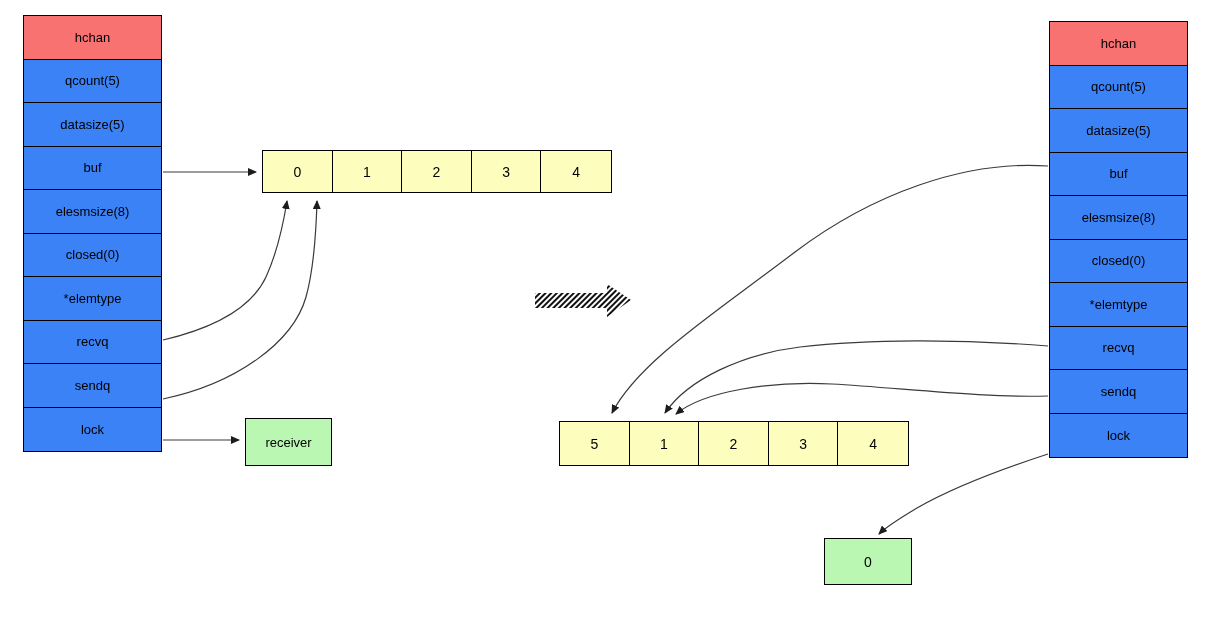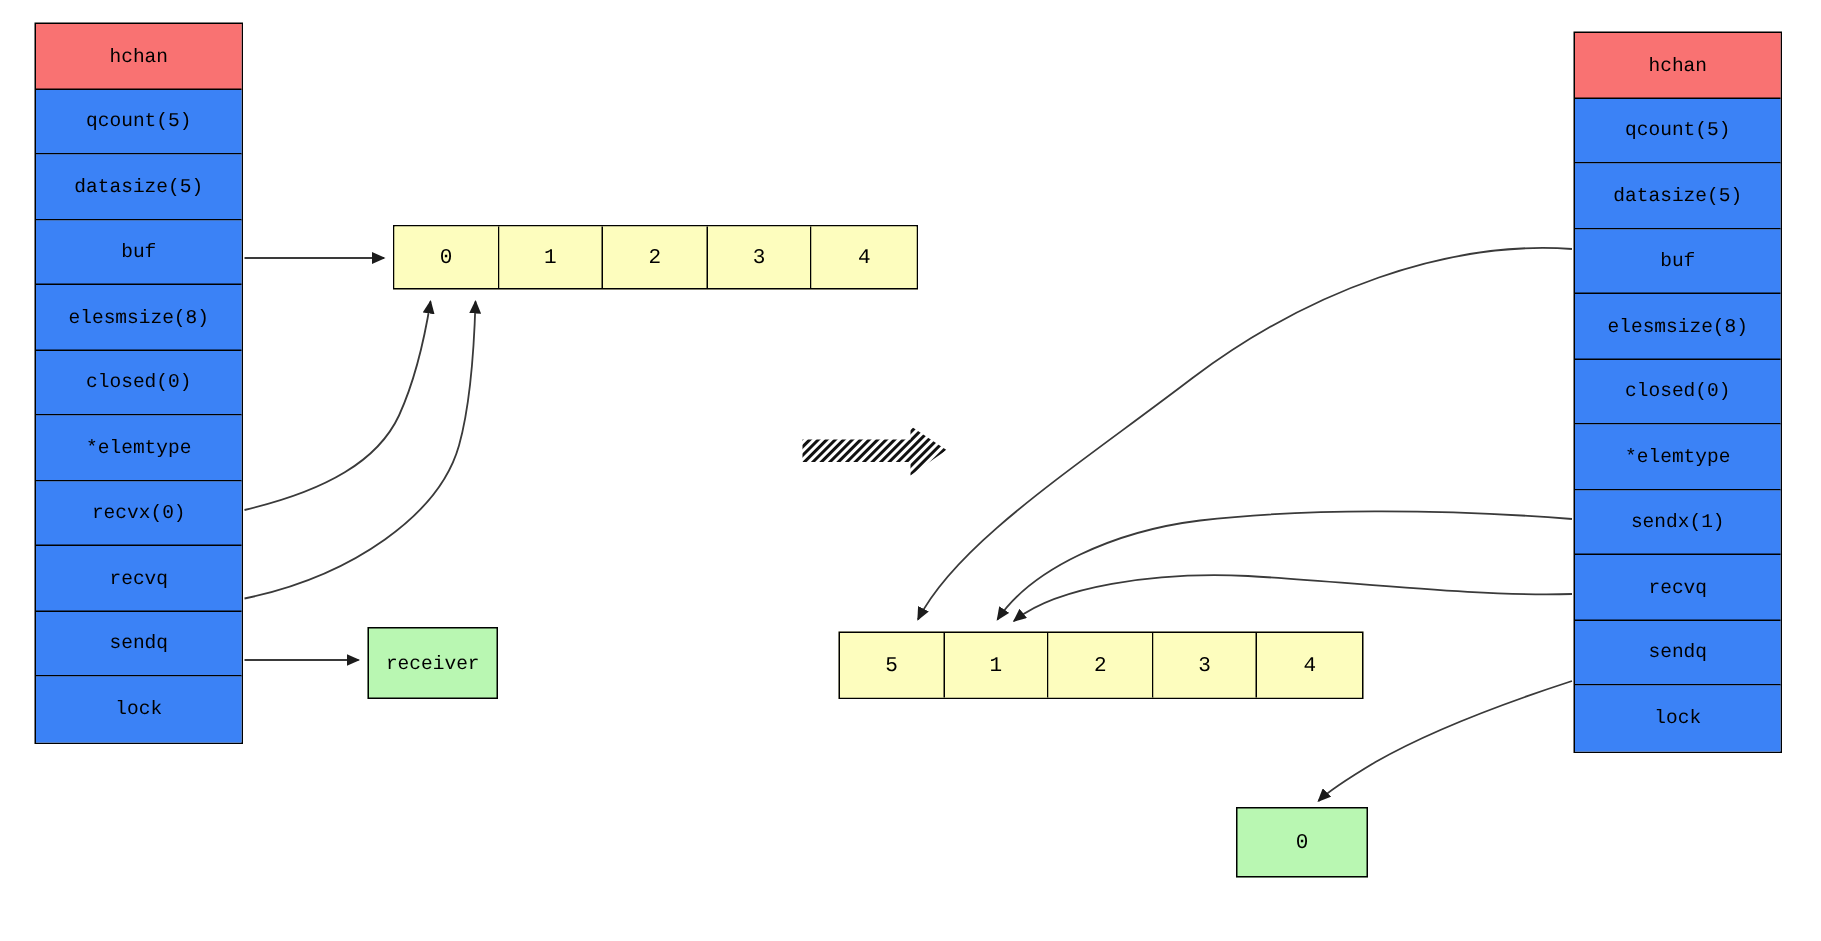--- a/index.html
+++ b/index.html
@@ -2,21 +2,21 @@
 <html><head>
 <meta charset="utf-8">
 <style>
   * { margin: 0; padding: 0; box-sizing: border-box; }
   html, body { background: #ffffff; }
   #canvas {
     position: relative;
     width: 1214px;
     height: 627px;
     background: #ffffff;
-    font-family: Liberation Mono, monospace;
+    font-family: Liberation Sans, sans-serif;
     font-size: 13px;
     color: #000000;
     overflow: hidden;
   }
 
   
   .struct {
     position: absolute;
     width: 139px;
     border: 1px solid #000000;
@@ -89,35 +89,33 @@
 <div id="canvas">
 
   <div class="struct" id="left-struct">
     <div class="cell header">hchan</div>
     <div class="cell">qcount(5)</div>
     <div class="cell">datasize(5)</div>
     <div class="cell">buf</div>
     <div class="cell">elesmsize(8)</div>
     <div class="cell">closed(0)</div>
     <div class="cell">*elemtype</div>
-    <div class="cell">recvx(0)</div>
     <div class="cell">recvq</div>
     <div class="cell">sendq</div>
     <div class="cell">lock</div>
   </div>
 
   <div class="struct" id="right-struct">
     <div class="cell header">hchan</div>
     <div class="cell">qcount(5)</div>
     <div class="cell">datasize(5)</div>
     <div class="cell">buf</div>
     <div class="cell">elesmsize(8)</div>
     <div class="cell">closed(0)</div>
     <div class="cell">*elemtype</div>
-    <div class="cell">sendx(1)</div>
     <div class="cell">recvq</div>
     <div class="cell">sendq</div>
     <div class="cell">lock</div>
   </div>
 
   <div class="buf-array" id="left-buffer">
     <div class="slot">0</div>
     <div class="slot">1</div>
     <div class="slot">2</div>
     <div class="slot">3</div>

